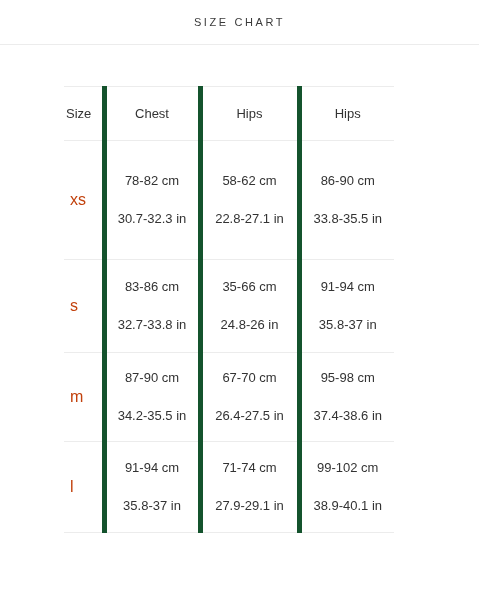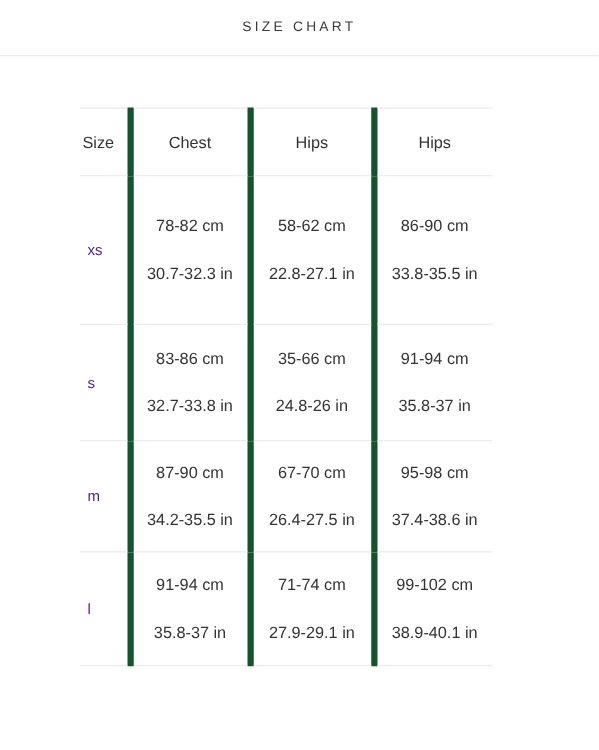--- a/index.html
+++ b/index.html
@@ -74,22 +74,22 @@
     font-size: 13px;
     color: #333333;
   }
   table.size-chart thead th.head-size {
     text-align: left;
     padding-left: 2px;
   }
   table.size-chart tbody td.cell-size {
     text-align: left;
     padding-left: 6px;
-    font-size: 12px;
-    color: #4c1d95;
+    font-size: 16px;
+    color: #c2410c;
   }
   table.size-chart tbody tr.row-xs td { height: 118px; }
   table.size-chart tbody tr.row-s  td { height: 92px; }
   table.size-chart tbody tr.row-m  td { height: 88px; margin-top: 45px; }
   table.size-chart tbody tr.row-l  td { height: 90px; }
 
   .measure {
     display: block;
     line-height: 1.25;
     padding: 0 4px;

